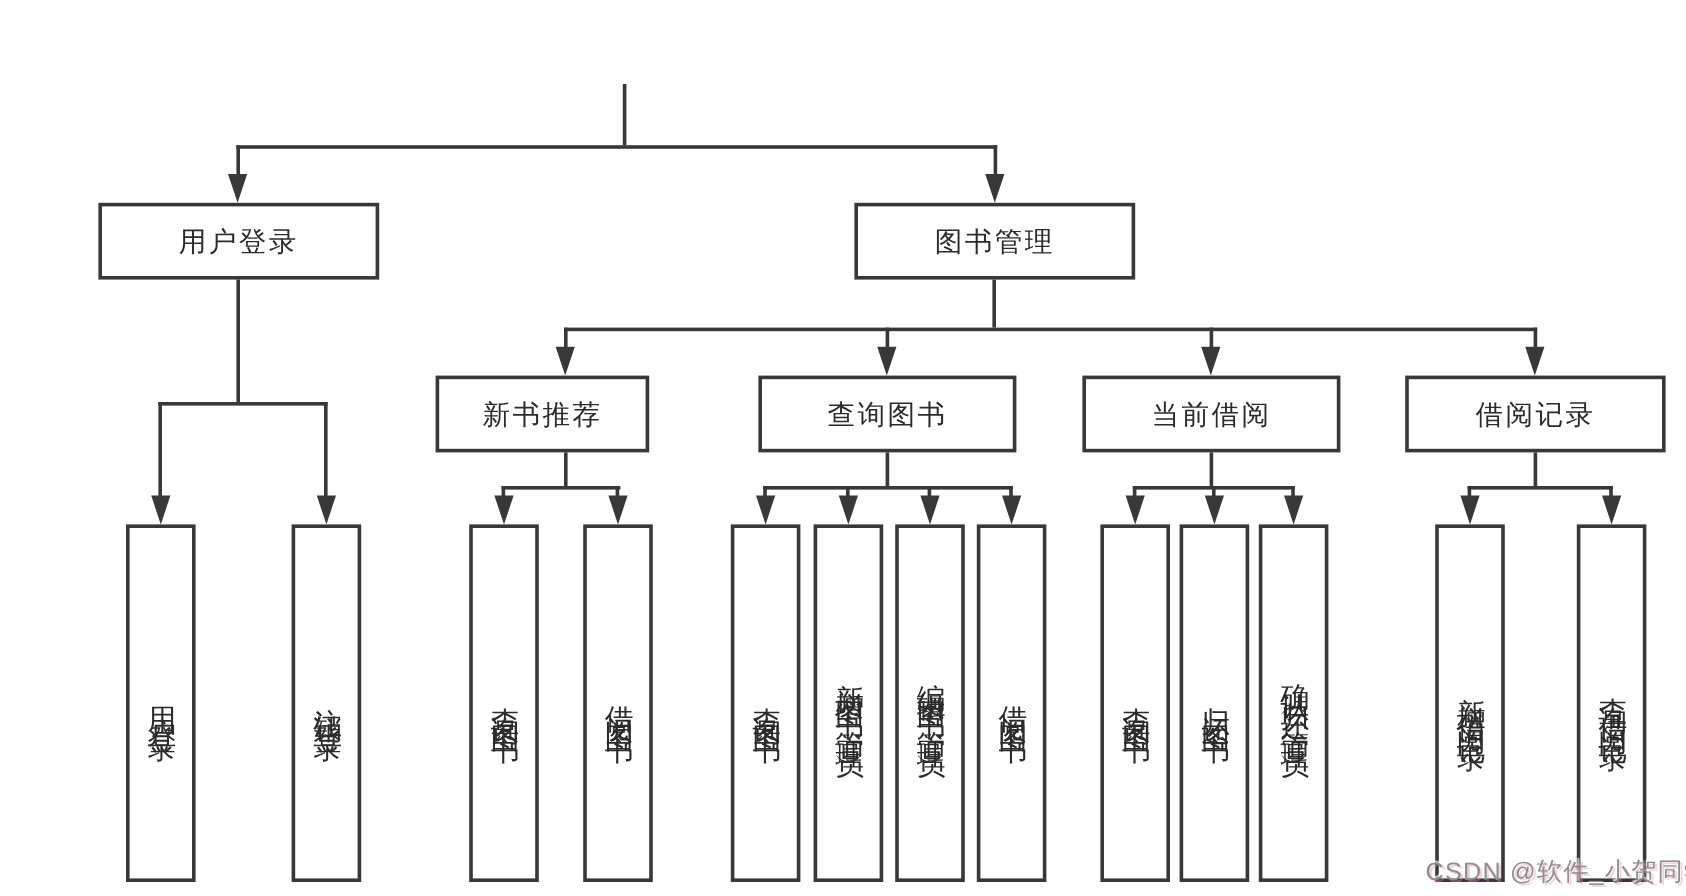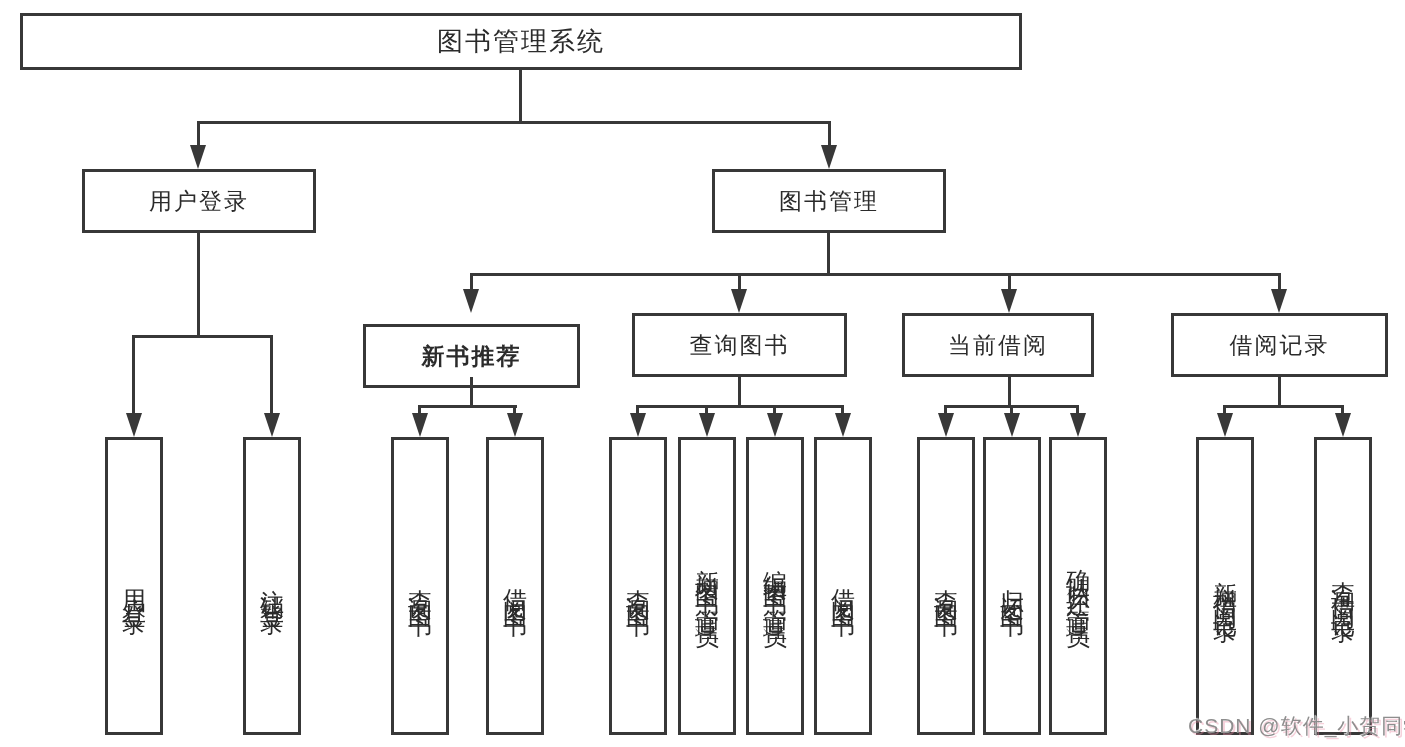--- a/index.html
+++ b/index.html
@@ -49,23 +49,20 @@
     position:absolute;left:1188px;top:712px;z-index:10;
     font-size:21px;color:var(--watermark);letter-spacing:1px;white-space:nowrap;
     text-shadow:2px 2px 0 rgba(233,140,166,0.4), -1px -1px 1px rgba(255,255,255,0.85);
   }
 </style>
 </head>
 <body>
 
 <div class="canvas">
 
-  <div class="node root-node" style="left:20px;top:13px;width:1002px;height:57px;">
-    <span class="lbl">图书管理系统</span>
-  </div>
 
   <div class="v" style="left:519px;top:70px;height:51px;"></div>
   <div class="h" style="left:197px;top:121px;width:634px;"></div>
   <div class="v" style="left:197px;top:121px;height:27px;"></div>
   <div class="t" style="left:190px;top:145px;"></div>
   <div class="v" style="left:828px;top:121px;height:27px;"></div>
   <div class="t" style="left:821px;top:145px;"></div>
 
   <div class="node mid-node" style="left:82px;top:169px;width:234px;height:64px;">
     <span class="lbl">用户登录</span>
@@ -85,27 +82,27 @@
   <div class="h" style="left:470px;top:273px;width:811px;"></div>
   <div class="v" style="left:470px;top:273px;height:20px;"></div>
   <div class="t" style="left:463px;top:289px;"></div>
   <div class="v" style="left:738px;top:273px;height:20px;"></div>
   <div class="t" style="left:731px;top:289px;"></div>
   <div class="v" style="left:1008px;top:273px;height:20px;"></div>
   <div class="t" style="left:1001px;top:289px;"></div>
   <div class="v" style="left:1278px;top:273px;height:20px;"></div>
   <div class="t" style="left:1271px;top:289px;"></div>
 
-  <div class="node mid-node" style="left:363px;top:324px;width:217px;height:64px;font-weight:bold;">
+  <div class="node mid-node" style="left:363px;top:313px;width:178px;height:64px;">
     <span class="lbl">新书推荐</span>
   </div>
   <div class="node mid-node" style="left:632px;top:313px;width:215px;height:64px;">
     <span class="lbl">查询图书</span>
   </div>
-  <div class="node mid-node" style="left:902px;top:313px;width:192px;height:64px;align-items:center;">
+  <div class="node mid-node" style="left:902px;top:313px;width:215px;height:64px;align-items:center;">
     <span class="lbl">当前借阅</span>
   </div>
   <div class="node mid-node" style="left:1171px;top:313px;width:217px;height:64px;">
     <span class="lbl">借阅记录</span>
   </div>
 
   <div class="v" style="left:470px;top:377px;height:28px;"></div>
   <div class="h" style="left:418px;top:405px;width:99px;"></div>
   <div class="v" style="left:418px;top:405px;height:10px;"></div>
   <div class="t" style="left:412px;top:413px;"></div>

